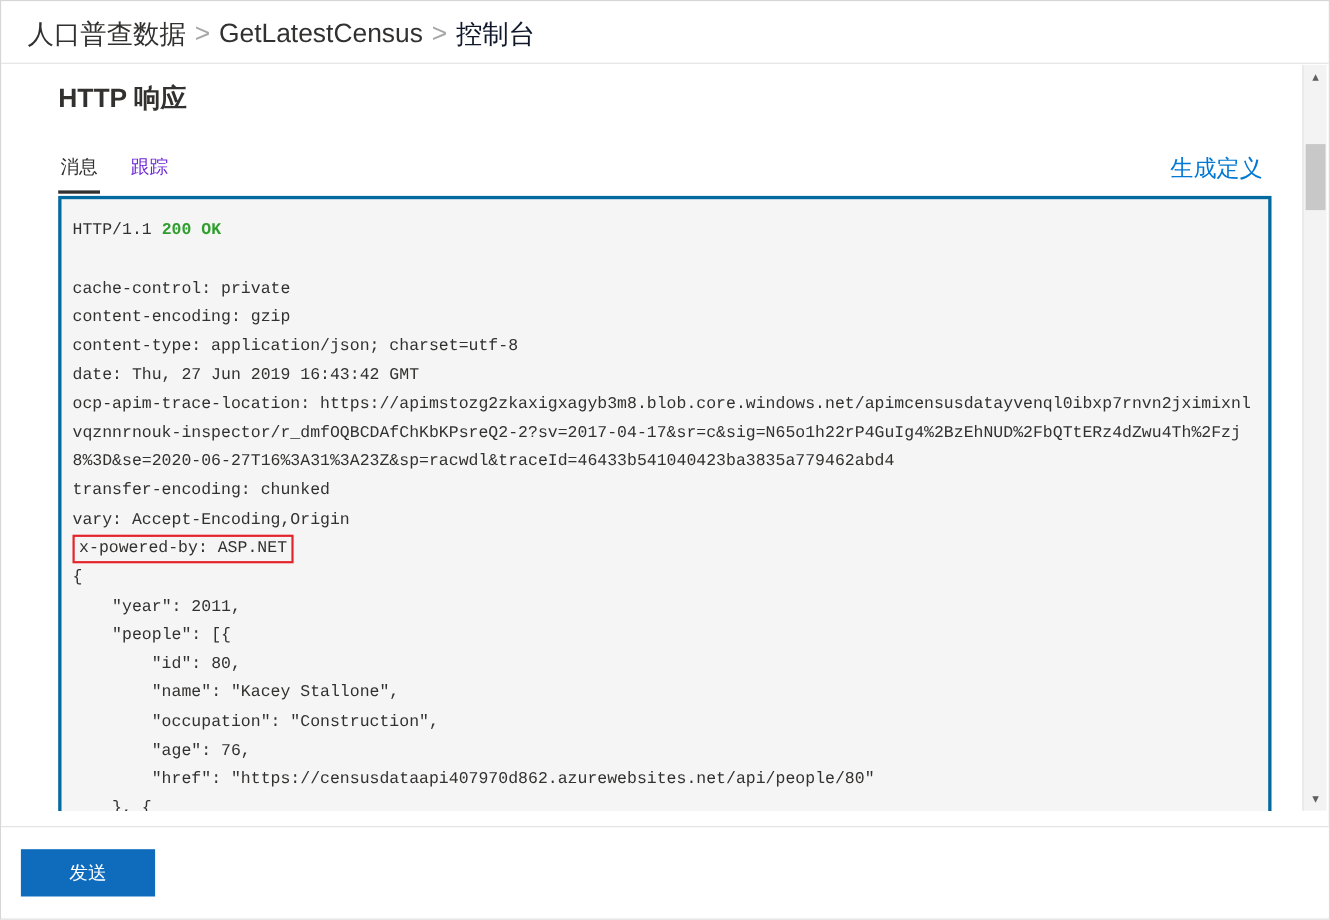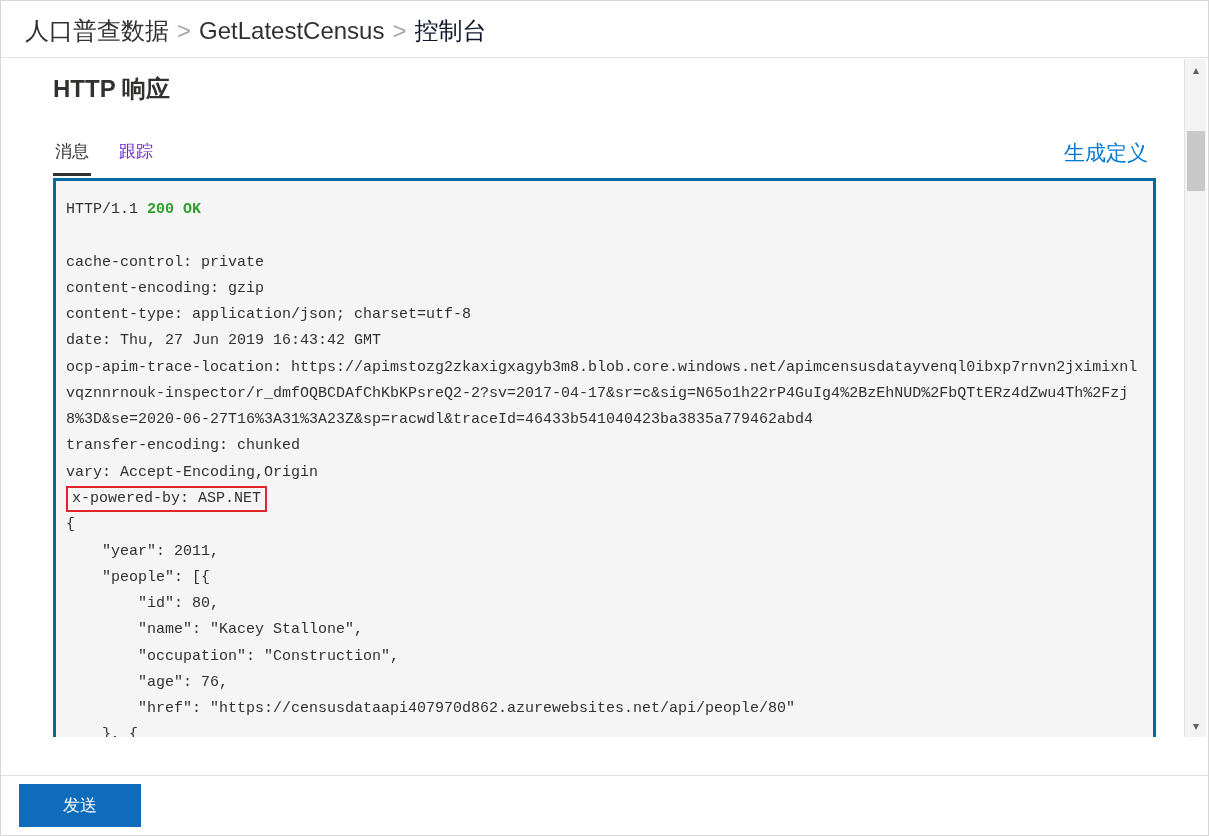--- a/index.html
+++ b/index.html
@@ -108,21 +108,21 @@
     border: 2px solid #e3242b;
     padding: 0 4px;
     display: inline-block;
     line-height: 1.5;
   }
 
   .footer {
     position: absolute;
     left: 0; right: 0; bottom: 0;
     border-top: 1px solid #e1e1e1;
-    padding: 8px 18px;
+    padding: 20px 18px;
     background: #fff;
   }
   .send-btn {
     background: #0f6cbd;
     color: #fff;
     border: none;
     font-size: 17px;
     padding: 10px 44px;
     cursor: pointer;
   }

